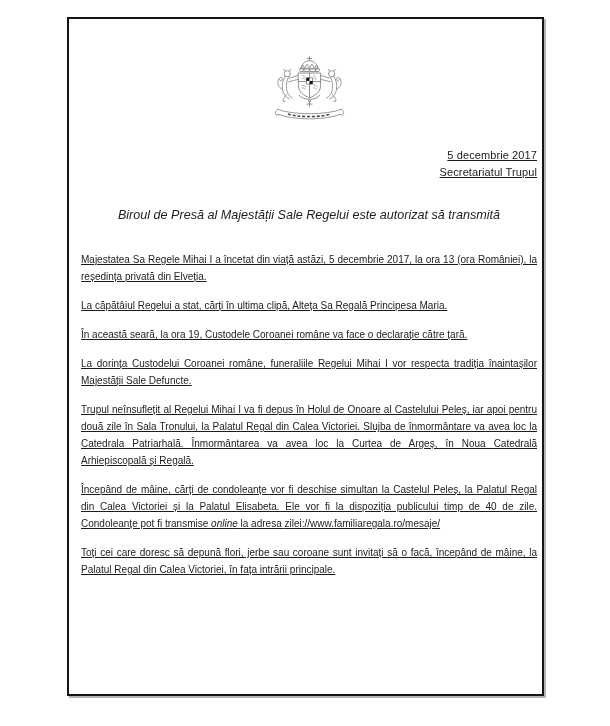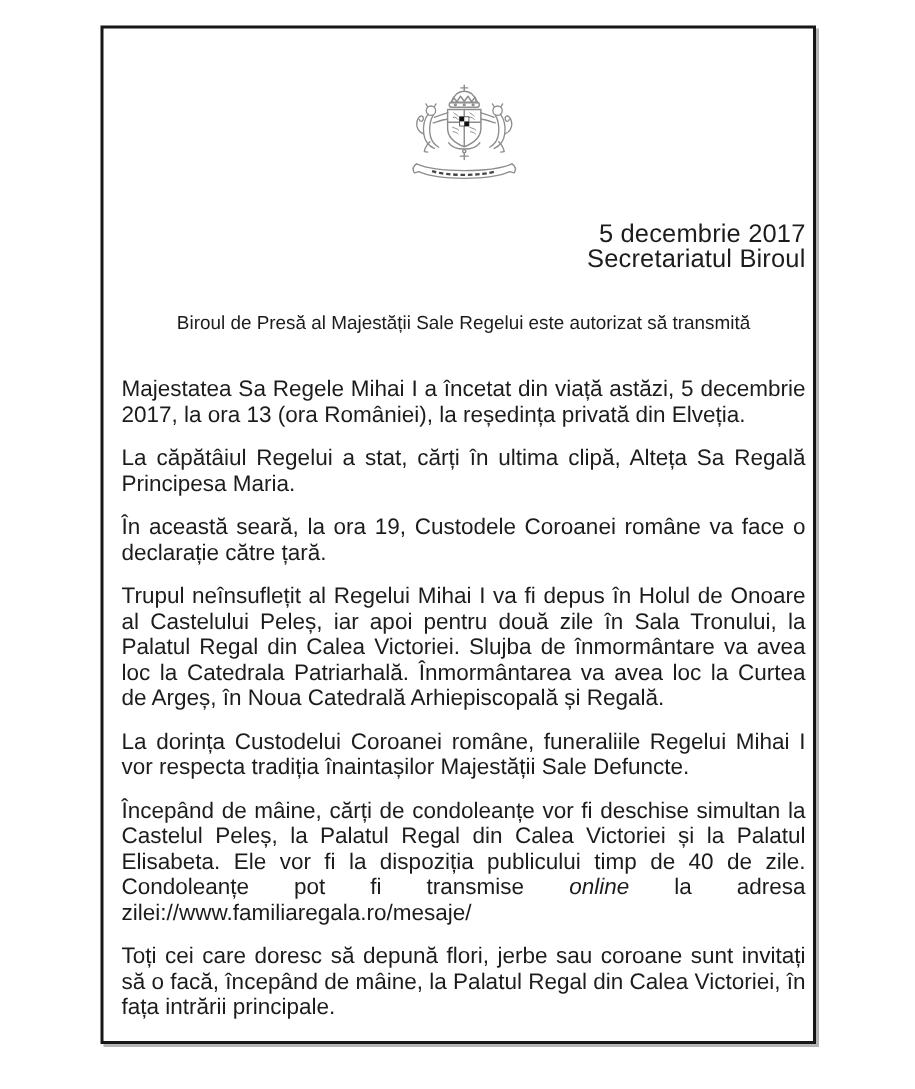--- a/index.html
+++ b/index.html
@@ -29,39 +29,42 @@
   }
   .crest-wrap{
     margin:37px auto 0;
     width:115px;height:74px;
     text-align:center;
   }
   .crest-wrap svg{display:block;}
   .date-block{
     margin-top:17px;
     text-align:right;
-    font-size:17px;
+    font-size:11px;
     line-height:17px;
     letter-spacing:0.1px;
+    text-decoration:underline;
   }
   .intro{
     margin-top:26px;
     text-align:center;
+    font-style:italic;
     font-size:12.6px;
     line-height:17px;
   }
   .body-text{
     margin-top:27px;
   }
   .body-text p{
     margin:12px 0 12px 0;
-    font-size:15px;
+    font-size:10px;
     line-height:17px;
     text-align:justify;
     text-justify:inter-word;
+    text-decoration:underline;
   }
   .italic{font-style:italic;}
 </style>
 </head>
 <body>
 
 <div class="frame">
 
   <div class="crest-wrap">
     <svg width="115" height="74" viewBox="0 0 150 100" aria-hidden="true">
@@ -106,30 +109,30 @@
         <path d="M34,79 C52,87 98,87 116,79"></path>
         <path d="M32,72 C29,74 28,77 30,80 L34,79"></path>
         <path d="M118,72 C121,74 122,77 120,80 L116,79"></path>
       </g>
       <path d="M46,78.5 C60,83 90,83 104,78.5" fill="none" stroke="#464646" stroke-width="2.1" stroke-dasharray="4 2.5"></path>
     </svg>
   </div>
 
   <div class="date-block">
     <div>5 decembrie 2017</div>
-    <div>Secretariatul Biroul</div>
+    <div>Secretariatul Trupul</div>
   </div>
 
   <div class="intro">
     <div>Biroul de Presă al Majestății Sale Regelui este autorizat să transmită</div>
   </div>
 
   <div class="body-text">
     <p>Majestatea Sa Regele Mihai I a încetat din viață astăzi, 5 decembrie 2017, la ora 13 (ora României), la reședința privată din Elveția.</p>
     <p>La căpătâiul Regelui a stat, cărți în ultima clipă, Alteța Sa Regală Principesa Maria.</p>
     <p>În această seară, la ora 19, Custodele Coroanei române va face o declarație către țară.</p>
+    <p>La dorința Custodelui Coroanei române, funeraliile Regelui Mihai I vor respecta tradiția înaintașilor Majestății Sale Defuncte.</p>
     <p>Trupul neînsuflețit al Regelui Mihai I va fi depus în Holul de Onoare al Castelului Peleș, iar apoi pentru două zile în Sala Tronului, la Palatul Regal din Calea Victoriei. Slujba de înmormântare va avea loc la Catedrala Patriarhală. Înmormântarea va avea loc la Curtea de Argeș, în Noua Catedrală Arhiepiscopală și Regală.</p>
-    <p>La dorința Custodelui Coroanei române, funeraliile Regelui Mihai I vor respecta tradiția înaintașilor Majestății Sale Defuncte.</p>
     <p><span>Începând de mâine, cărți de condoleanțe vor fi deschise simultan la Castelul Peleș, la Palatul Regal din Calea Victoriei și la Palatul Elisabeta. Ele vor fi la dispoziția publicului timp de 40 de zile. Condoleanțe pot fi transmise </span><span class="italic">online</span><span> la adresa </span><span>zilei://www.familiaregala.ro/mesaje/</span></p>
     <p>Toți cei care doresc să depună flori, jerbe sau coroane sunt invitați să o facă, începând de mâine, la Palatul Regal din Calea Victoriei, în fața intrării principale.</p>
   </div>
 
 </div>
 
 </body></html>

